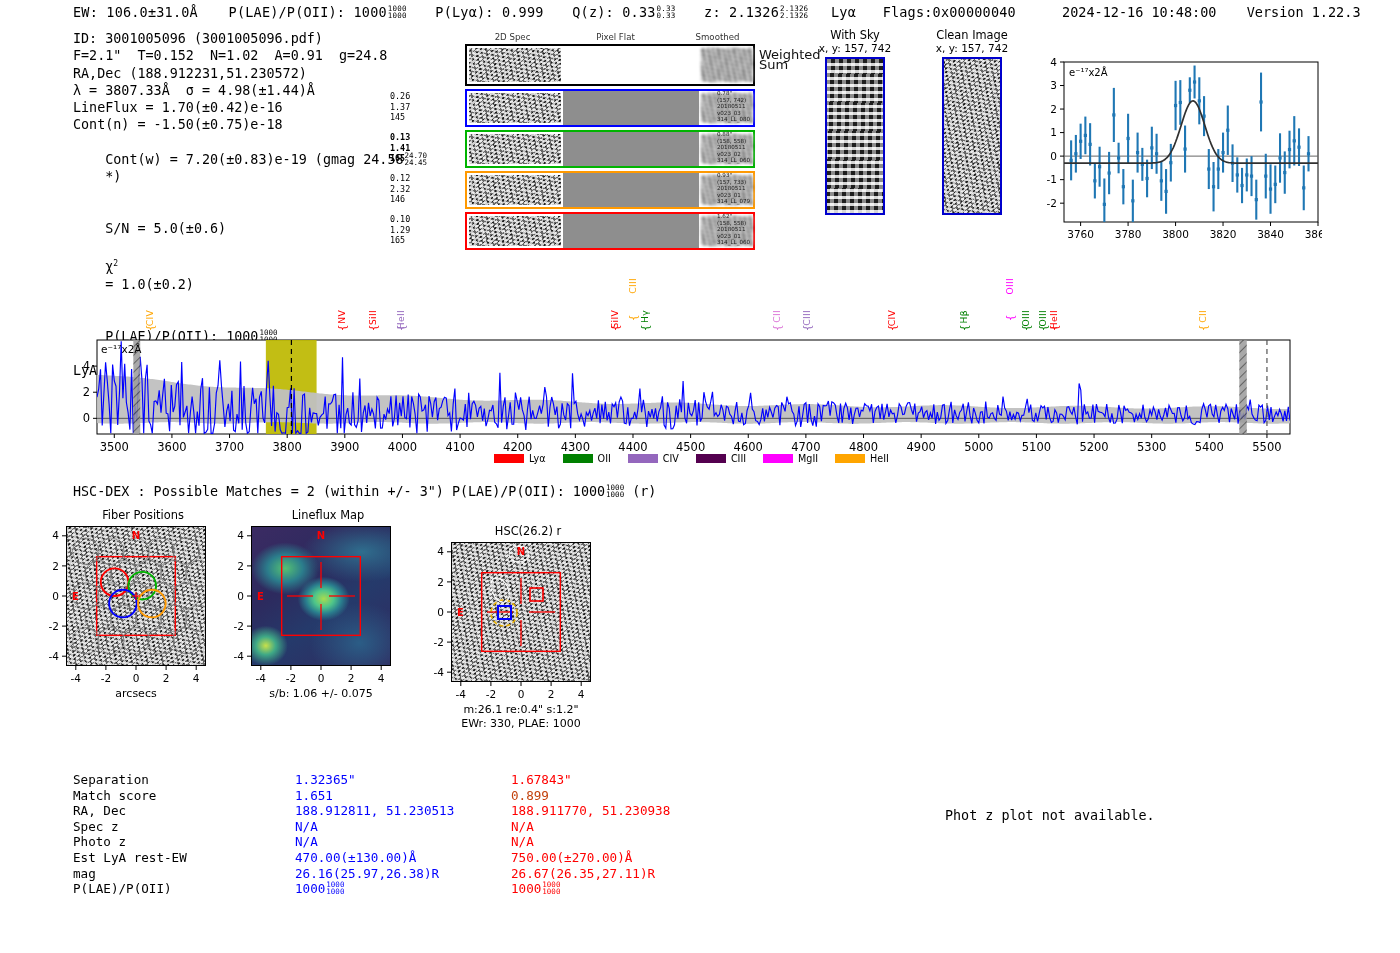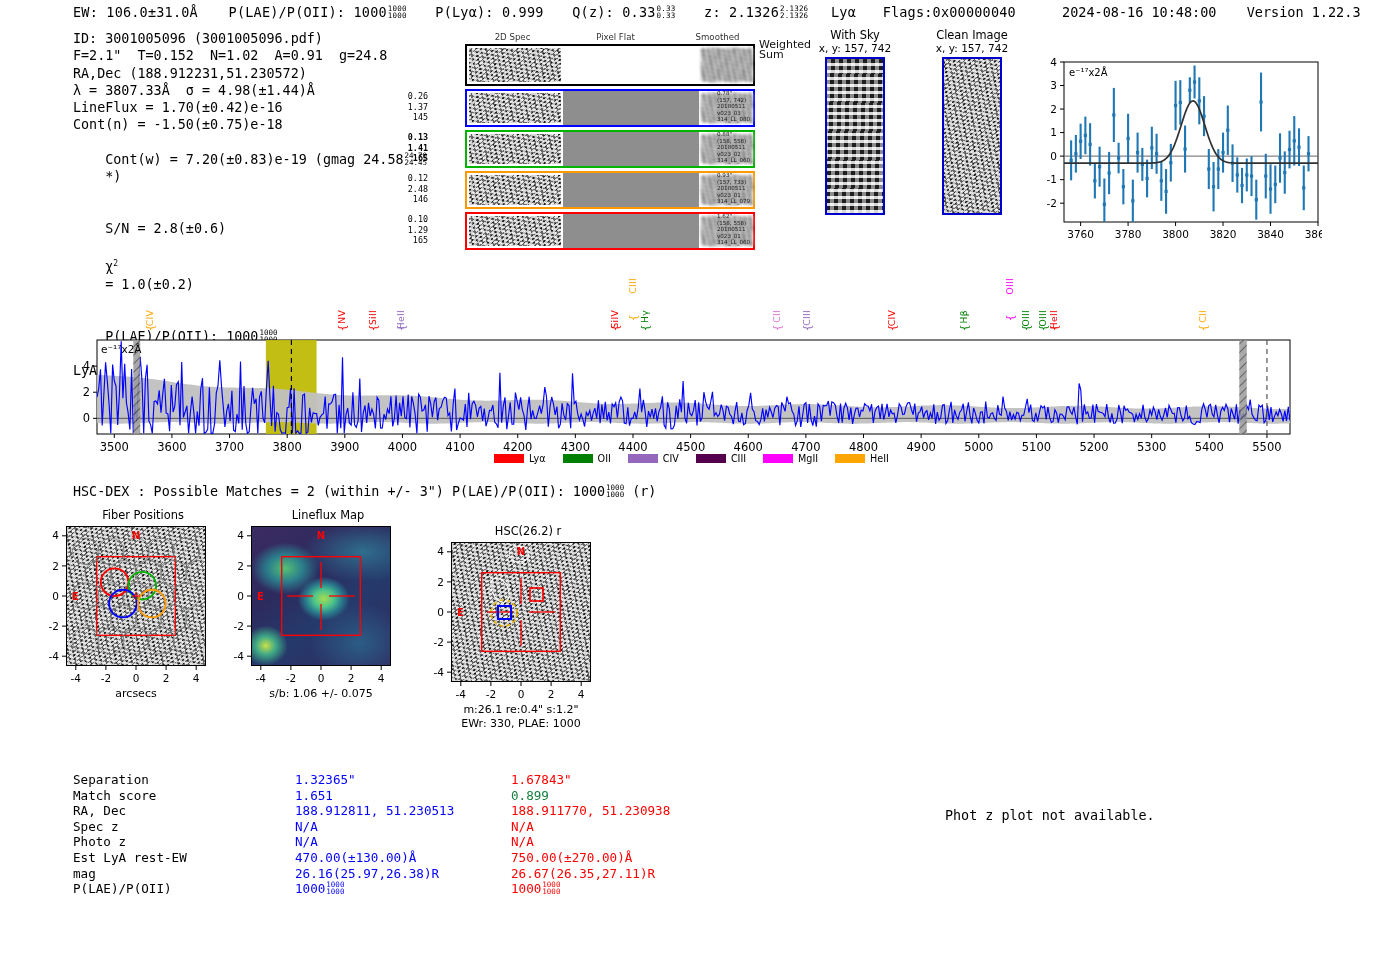--- a/index.html
+++ b/index.html
@@ -28,21 +28,21 @@
        repeating-linear-gradient(77deg, rgba(255,255,255,.45) 0 3px, rgba(0,0,0,.42) 3px 5px),
        repeating-linear-gradient(139deg, rgba(255,255,255,.3) 0 2px, rgba(0,0,0,.3) 2px 3px);
      background-blend-mode:overlay,overlay,normal;}
   .noisebox.smooth{filter:blur(1.6px);}
   .flatbox{background:#ffffff;}
   .greyflat{background:#8e8e8e;}
 
   
   .panelcap{font-size:8.6px;color:#333;text-align:center;}
   .sidecap{font-size:5.6px;line-height:6.6px;color:#222;}
-  .leftnums{font-size:8.4px;line-height:10.5px;text-align:right;color:#000;}
+  .leftnums{font-size:8.4px;line-height:10.5px;text-align:left;color:#000;}
 
   
   #spec-wrap{left:0;top:262px;width:1400px;height:215px;}
   .linelabel{position:absolute;font-size:9.2px;font-family:"DejaVu Sans","Liberation Sans",sans-serif;
              writing-mode:vertical-rl;transform:rotate(180deg);white-space:nowrap;
              letter-spacing:.3px;}
   .legend-item{display:inline-block;margin-right:17px;font-size:9.6px;
                font-family:"DejaVu Sans","Liberation Sans",sans-serif;vertical-align:middle;}
   .legend-sw{display:inline-block;width:30px;height:9px;vertical-align:-1px;margin-right:5px;}
 
@@ -81,38 +81,38 @@
   <span style="display:inline-block;width:12px"></span>
   <span>Q(z): 0.33</span><sub class="frac"><span>0.33</span><span>0.33</span></sub>
   <span style="display:inline-block;width:12px"></span>
   <span>z: 2.1326</span><sub class="frac"><span>2.1326</span><span>2.1326</span></sub>
   <span style="display:inline-block;width:6px"></span>
   <span>Lyα</span>
   <span style="display:inline-block;width:10px"></span>
   <span>Flags:0x00000040</span>
 </div>
 <div class="abs mono nowrap" id="hdr-right">
-  <span>2024-08-16 10:48:00</span>
+  <span>2024-12-16 10:48:00</span>
   <span style="display:inline-block;width:14px"></span>
   <span>Version 1.22.3</span>
 </div>
 
 <div class="abs mono" id="info">
   <div class="row">ID: 3001005096 (3001005096.pdf)</div>
   <div class="row">F=2.1"  T=0.152  N=1.02  A=0.91  g=24.8</div>
   <div class="row">RA,Dec (188.912231,51.230572)</div>
   <div class="row">λ = 3807.33Å  σ = 4.98(±1.44)Å</div>
   <div class="row">LineFlux = 1.70(±0.42)e-16</div>
   <div class="row">Cont(n) = -1.50(±0.75)e-18</div>
   <div class="row">
     <span>Cont(w) = 7.20(±0.83)e-19 (gmag 24.58</span><sub class="frac"><span>24.70</span><span>24.45</span></sub>
     <span>*)</span>
   </div>
   <div class="row">
-    <span>S/N = 2.8(±0.6)</span>
+    <span>S/N = 5.0(±0.6)</span>
     <span style="display:inline-block;width:12px"></span>
     <span>χ</span><sup class="sm">2</sup>
     <span>= 1.0(±0.2)</span>
   </div>
   <div class="row">
     <span>P(LAE)/P(OII): 1000</span><sub class="frac"><span>1000</span><span>1000</span></sub>
   </div>
   <div class="row">LyA z = 2.1319  OII z = 0.0213</div>
 </div>
 
@@ -120,21 +120,21 @@
 
   <div class="abs panelcap sans" style="left:40px;top:0px;width:95px;">2D Spec</div>
   <div class="abs panelcap sans" style="left:143px;top:0px;width:95px;">Pixel Flat</div>
   <div class="abs panelcap sans" style="left:245px;top:0px;width:95px;">Smoothed</div>
 
   <div class="abs" style="left:40px;top:12px;width:290px;height:42px;border:2px solid #000;box-sizing:border-box;">
     <div class="abs noisebox" style="left:2px;top:2px;width:92px;height:34px;"></div>
     <div class="abs flatbox" style="left:96px;top:0px;width:136px;height:38px;"></div>
     <div class="abs noisebox smooth" style="left:234px;top:2px;width:52px;height:34px;"></div>
   </div>
-  <div class="abs sans" style="left:334px;top:8px;font-size:11px;line-height:10px;color:#111;">
+  <div class="abs sans" style="left:334px;top:18px;font-size:13px;line-height:10px;color:#111;">
     <div>Weighted</div>
     <div>Sum</div>
   </div>
 
   <div id="fiber-rows">
       <div class="abs" style="left: 40px; top: 57px; width: 290px; height: 38px; border: 2px solid rgb(0, 0, 255); box-sizing: border-box;">
         <div class="abs noisebox" style="left:2px;top:2px;width:92px;height:30px;"></div>
         <div class="abs greyflat" style="left:96px;top:0px;width:136px;height:34px;"></div>
         <div class="abs noisebox smooth" style="left:234px;top:2px;width:52px;height:30px;"></div>
       </div>
@@ -167,21 +167,21 @@
         <div>v023_02</div>
         <div>314_LL_060</div>
       </div>
       <div class="abs" style="left: 40px; top: 139px; width: 290px; height: 38px; border: 2px solid rgb(255, 153, 0); box-sizing: border-box;">
         <div class="abs noisebox" style="left:2px;top:2px;width:92px;height:30px;"></div>
         <div class="abs greyflat" style="left:96px;top:0px;width:136px;height:34px;"></div>
         <div class="abs noisebox smooth" style="left:234px;top:2px;width:52px;height:30px;"></div>
       </div>
       <div class="abs leftnums mono" style="left: -42px; top: 141px; width: 38px;">
         <div>0.12</div>
-        <div>2.48</div>
+        <div>2.32</div>
         <div>146</div>
       </div>
       <div class="abs sidecap sans" style="left: 292px; top: 140px; width: 70px;">
         <div>0.93"</div>
         <div>(157, 733)</div>
         <div>20180511</div>
         <div>v023_01</div>
         <div>314_LL_079</div>
       </div>
       <div class="abs" style="left: 40px; top: 180px; width: 290px; height: 38px; border: 2px solid rgb(255, 0, 0); box-sizing: border-box;">
@@ -632,21 +632,21 @@
       </svg>
     </div>
   </div>
 
 <div class="abs mono" id="mtable" style="width:700px;height:140px;">
     <div class="abs lbl" style="top: 0px; color: rgb(0, 0, 0);">Separation</div>
     <div class="abs c1" style="top: 0px; color: rgb(0, 0, 255);">1.32365"</div>
     <div class="abs c2" style="top: 0px; color: rgb(255, 0, 0);">1.67843"</div>
     <div class="abs lbl" style="top: 15.6px; color: rgb(0, 0, 0);">Match score</div>
     <div class="abs c1" style="top: 15.6px; color: rgb(0, 0, 255);">1.651</div>
-    <div class="abs c2" style="top: 15.6px; color: #15803d;">0.899</div>
+    <div class="abs c2" style="top: 15.6px; color: #c2410c;">0.899</div>
     <div class="abs lbl" style="top: 31.2px; color: rgb(0, 0, 0);">RA, Dec</div>
     <div class="abs c1" style="top: 31.2px; color: rgb(0, 0, 255);">188.912811, 51.230513</div>
     <div class="abs c2" style="top: 31.2px; color: rgb(255, 0, 0);">188.911770, 51.230938</div>
     <div class="abs lbl" style="top: 46.8px; color: rgb(0, 0, 0);">Spec z</div>
     <div class="abs c1" style="top: 46.8px; color: rgb(0, 0, 255);">N/A</div>
     <div class="abs c2" style="top: 46.8px; color: rgb(255, 0, 0);">N/A</div>
     <div class="abs lbl" style="top: 62.4px; color: rgb(0, 0, 0);">Photo z</div>
     <div class="abs c1" style="top: 62.4px; color: rgb(0, 0, 255);">N/A</div>
     <div class="abs c2" style="top: 62.4px; color: rgb(255, 0, 0);">N/A</div>
     <div class="abs lbl" style="top: 78px; color: rgb(0, 0, 0);">Est LyA rest-EW</div>

